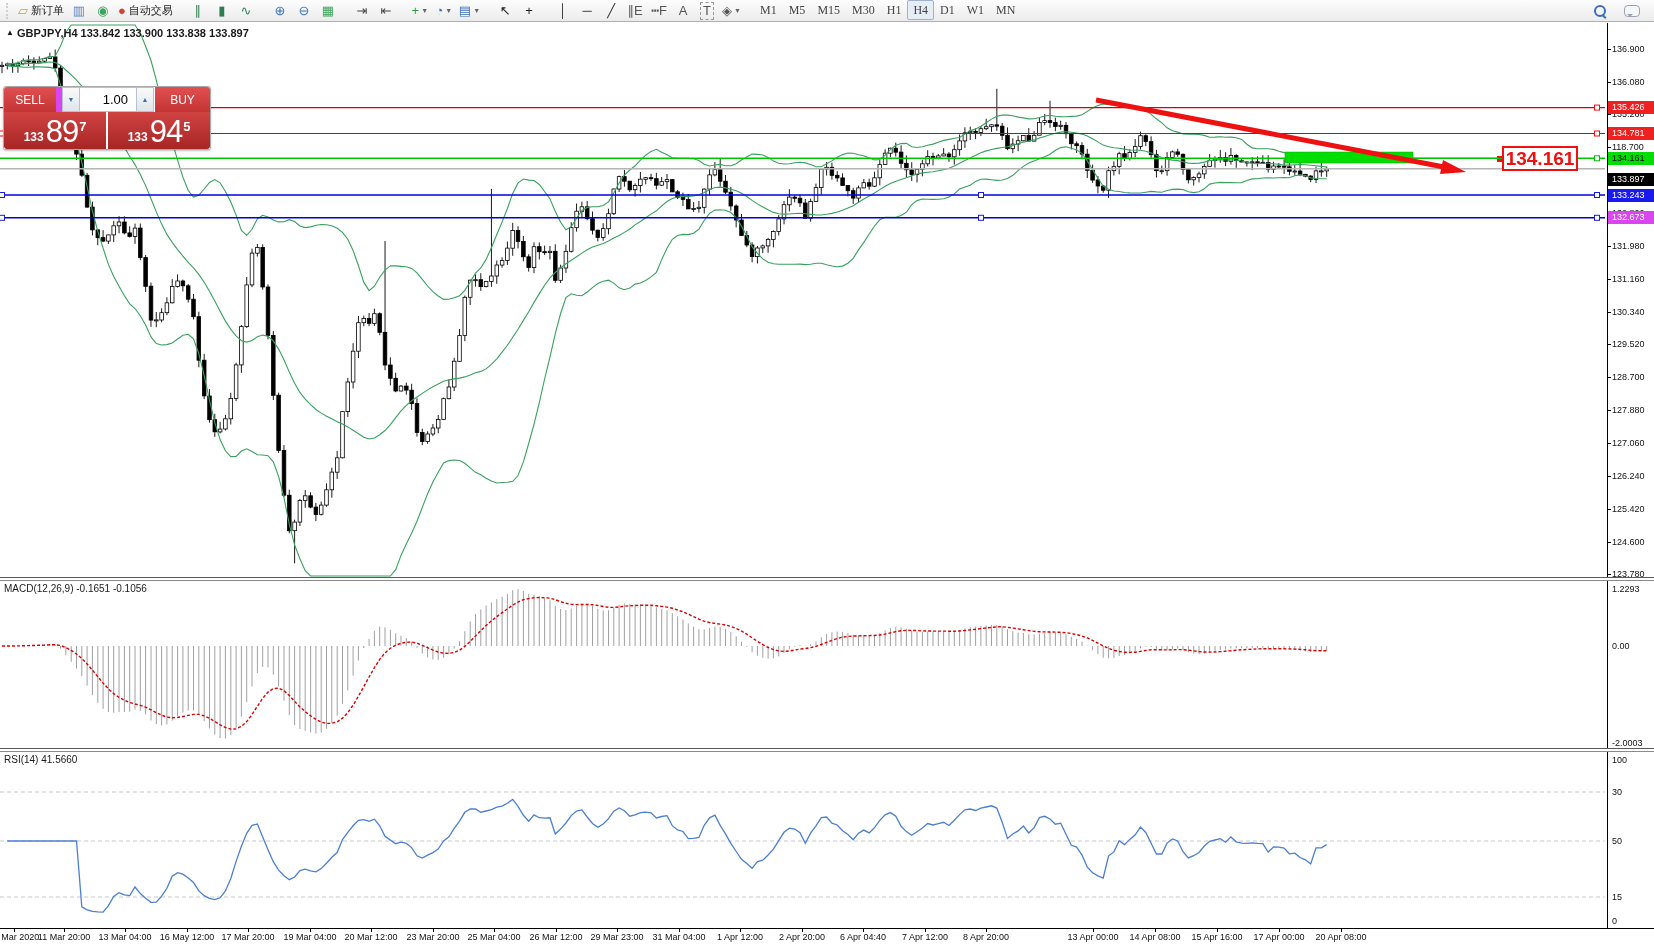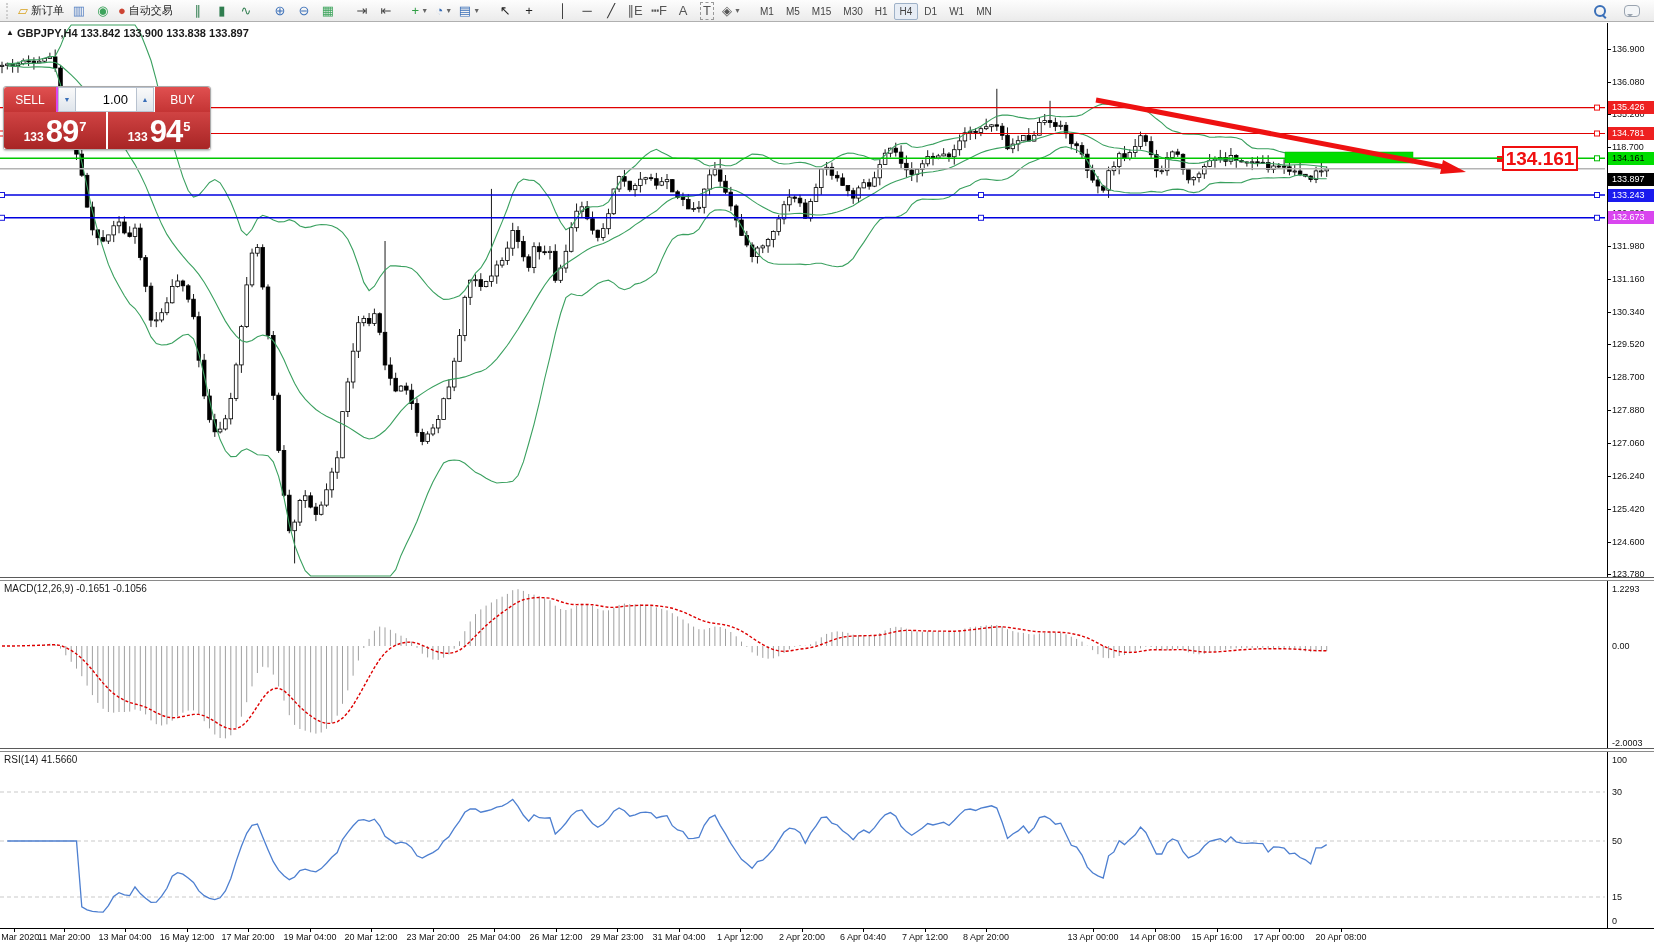--- a/index.html
+++ b/index.html
@@ -10,21 +10,21 @@
            background:linear-gradient(#fdfdfd,#ebebeb);border-bottom:1px solid #b0b0b0;
            display:flex;align-items:center;padding-left:3px;box-sizing:border-box;
            font-size:11px;color:#333;z-index:40;}
   .tbtn{height:18px;min-width:18px;display:inline-flex;align-items:center;justify-content:center;
         padding:0 3px;border-radius:2px;white-space:nowrap;}
   .tbtn .glyph{font-size:13px;line-height:16px;}
   .tbtn .lbl{margin-left:3px;font-size:11px;color:#222;}
   .dd{font-size:7px;color:#666;margin-left:2px;}
   .tsep{width:1px;height:16px;background:#c4c4c4;margin:0 5px;}
   .grip{width:4px;height:16px;border-left:2px dotted #cfcfcf;margin:0 3px;}
-  .tf{font-size:10px;color:#444;padding:2px 5px;border:1px solid transparent;border-radius:2px;font-family:Liberation Sans, sans-serif;}
+  .tf{font-size:12px;color:#444;padding:2px 5px;border:1px solid transparent;border-radius:2px;font-family:Liberation Serif, serif;}
   .tf.active{background:#e7edf5;border-color:#9fb2c8;}
   .boxT{border:1px dashed #999;font-size:9px;padding:0 2px;color:#444;}
   .lens{position:relative;width:12px;height:12px;}
   .lens .c{position:absolute;left:0;top:0;width:8px;height:8px;border:2px solid #3a6fb8;border-radius:50%;}
   .lens .h{position:absolute;left:9px;top:9px;width:5px;height:2px;background:#3a6fb8;transform:rotate(45deg);transform-origin:0 0;}
   .bubble{position:relative;width:14px;height:10px;border:1.5px solid #9aa4b0;border-radius:4px;background:#f4f6f8;}
   .bubble:after{content:"";position:absolute;left:2px;bottom:-4px;border:3px solid transparent;border-top-color:#9aa4b0;}
   .tb-right{margin-left:auto;display:flex;align-items:center;gap:8px;padding-right:10px;}
   
   svg.pane{position:absolute;left:0;}
@@ -38,28 +38,28 @@
   .ttick{position:absolute;top:929px;width:1px;height:3px;background:#000;z-index:6;}
   .panelabel{position:absolute;font-size:10px;color:#1a1a1a;z-index:8;}
   
   .symline{position:absolute;left:6px;top:27px;font-size:11px;font-weight:bold;color:#1a1a1a;z-index:30;}
   .qpanel{position:absolute;left:3px;top:44px;width:206px;height:62px;z-index:35;
           border:1px solid #aaa;border-radius:3px;background:#fff;box-shadow:0 1px 2px rgba(0,0,0,.25);margin-top:42px;}
   .qrow1{position:absolute;left:0;top:0;width:100%;height:25px;display:flex;}
   .qbtn{flex:0 0 52px;background:linear-gradient(#e05050,#c43434);color:#fff;font-size:12px;
         display:flex;align-items:center;justify-content:center;border-radius:3px 0 0 0;}
   .qbtn.buy{border-radius:0 3px 0 0;flex:0 0 55px;}
-  .qspin{flex:1;display:flex;border-left:2px solid #d946ef;border-right:1px solid #fff;}
+  .qspin{flex:1;display:flex;border-left:6px solid #d946ef;border-right:1px solid #fff;}
   .spbtn{width:18px;background:linear-gradient(#fafafa,#dfe5ec);border:1px solid #b8c2cf;display:flex;align-items:center;justify-content:center;font-size:7px;color:#3a6fb8;box-sizing:border-box;}
   .spval{flex:1;background:#fff;border-top:1px solid #b8c2cf;border-bottom:1px solid #b8c2cf;display:flex;align-items:center;justify-content:flex-end;padding-right:8px;font-size:13px;color:#000;}
   .qrow2{position:absolute;left:0;top:25px;width:100%;height:37px;display:flex;gap:2px;background:#fff;}
   .qprice{flex:1;background:linear-gradient(#d04343,#a82525);color:#fff;display:flex;align-items:flex-end;justify-content:center;padding-bottom:2px;border-radius:0 0 0 3px;}
   .qprice.buy{border-radius:0 0 3px 0;}
   .qsmall{font-size:12px;font-weight:bold;line-height:20px;margin-right:2px;}
-  .qbig{font-size:31px;font-weight:bold;line-height:31px;letter-spacing:-1px;}
+  .qbig{font-size:31px;font-weight:normal;line-height:31px;letter-spacing:-1px;}
   .qsup{font-size:13px;font-weight:bold;line-height:30px;vertical-align:top;margin-left:1px;align-self:flex-start;}
   
   .cntext{position:absolute;left:1375px;top:93px;width:166px;font-size:29px;font-weight:bold;color:#00df10;
           letter-spacing:1px;white-space:nowrap;z-index:20;
           text-shadow:2px 2px 0 #6f6f6f,-1px -1px 0 #fff,1px -1px 0 #fff,-1px 1px 0 #fff;}
   .pricebox{position:absolute;left:1502px;top:146px;width:76px;height:25px;border:2px solid #f01010;
             background:#fff;color:#f01010;font-size:19px;font-weight:bold;display:flex;align-items:center;
             justify-content:center;box-sizing:border-box;z-index:20;}
 </style>
 </head>

